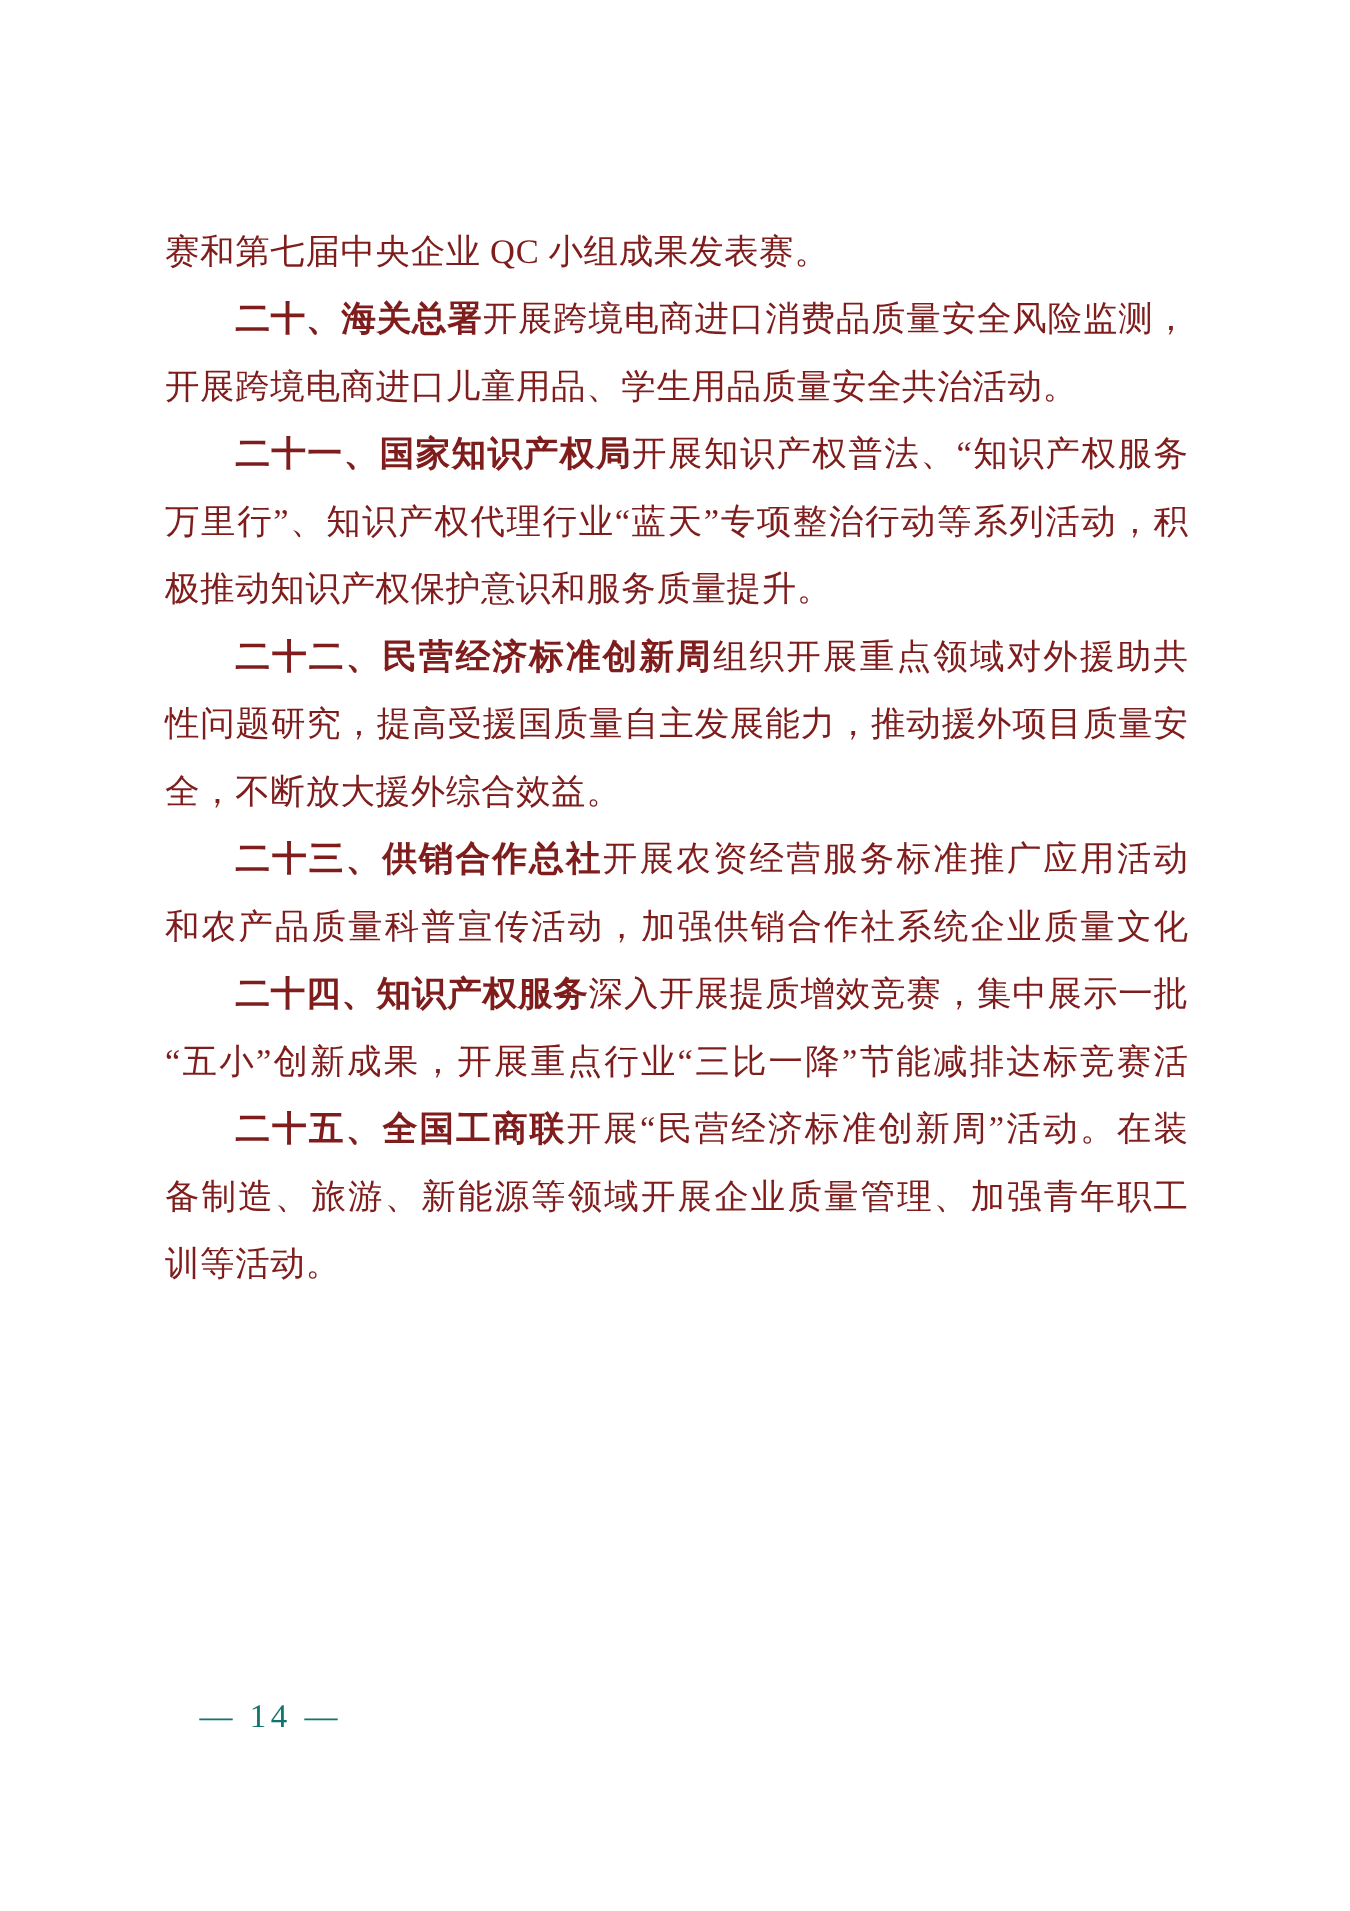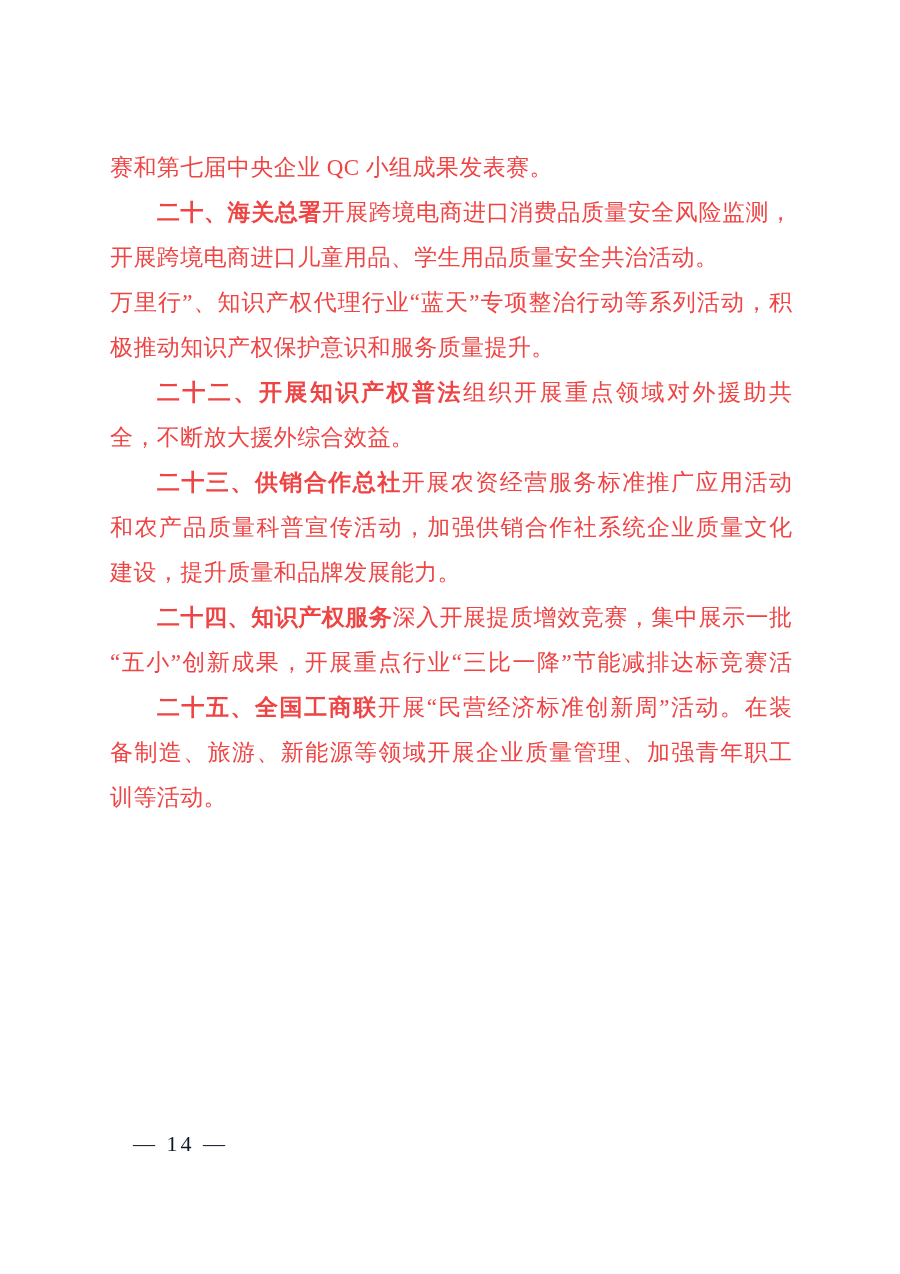--- a/index.html
+++ b/index.html
@@ -21,21 +21,21 @@
     left: 110px;
     top: 145px;
     width: 682px;
   }
   .line {
     height: 45px;
     line-height: 45px;
     font-size: 23px;
     white-space: nowrap;
     text-align: justify;
-    color: #ef4444;
+    color: #7f1d1d;
   }
   .line.just {
     text-align-last: justify;
   }
   .line.last {
     text-align-last: left;
     letter-spacing: 0.4px;
   }
   .line.indent {
     text-indent: 47px;
@@ -45,39 +45,40 @@
     font-family: Liberation Sans, sans-serif;
   }
   .footer {
     position: absolute;
     left: 133px;
     top: 1126px;
     height: 36px;
     line-height: 36px;
     font-size: 22px;
     letter-spacing: 3px;
-    color: #0f172a;
+    color: #0f766e;
     font-family: "Liberation Serif", "DejaVu Serif", serif;
   }
 </style>
 </head>
 <body>
 
 <div class="page">
   <div class="body-text">
       <div class="line last"><span class="lead"></span><span>赛和第七届中央企业 QC 小组成果发表赛。</span></div>
       <div class="line indent just"><span class="lead">二十、海关总署</span><span>开展跨境电商进口消费品质量安全风险监测，</span></div>
       <div class="line last"><span class="lead"></span><span>开展跨境电商进口儿童用品、学生用品质量安全共治活动。</span></div>
+      <div class="line indent just"><span class="lead">二十一、国家知识产权局</span><span>开展知识产权普法、“知识产权服务</span></div>
       <div class="line just"><span class="lead"></span><span>万里行”、知识产权代理行业“蓝天”专项整治行动等系列活动，积</span></div>
       <div class="line last"><span class="lead"></span><span>极推动知识产权保护意识和服务质量提升。</span></div>
-      <div class="line indent just"><span class="lead">二十二、开展知识产权普法</span><span>组织开展重点领域对外援助共</span></div>
+      <div class="line indent just"><span class="lead">二十二、民营经济标准创新周</span><span>组织开展重点领域对外援助共</span></div>
+      <div class="line just"><span class="lead"></span><span>性问题研究，提高受援国质量自主发展能力，推动援外项目质量安</span></div>
       <div class="line last"><span class="lead"></span><span>全，不断放大援外综合效益。</span></div>
       <div class="line indent just"><span class="lead">二十三、供销合作总社</span><span>开展农资经营服务标准推广应用活动</span></div>
       <div class="line just"><span class="lead"></span><span>和农产品质量科普宣传活动，加强供销合作社系统企业质量文化</span></div>
-      <div class="line last"><span class="lead"></span><span>建设，提升质量和品牌发展能力。</span></div>
       <div class="line indent just"><span class="lead">二十四、知识产权服务</span><span>深入开展提质增效竞赛，集中展示一批</span></div>
       <div class="line just"><span class="lead"></span><span>“五小”创新成果，开展重点行业“三比一降”节能减排达标竞赛活</span></div>
       <div class="line indent just"><span class="lead">二十五、全国工商联</span><span>开展“民营经济标准创新周”活动。在装</span></div>
       <div class="line just"><span class="lead"></span><span>备制造、旅游、新能源等领域开展企业质量管理、加强青年职工</span></div>
       <div class="line last"><span class="lead"></span><span>训等活动。</span></div>
     </div>
   <div class="footer">— 14 —</div>
 </div>
 
 </body></html>

